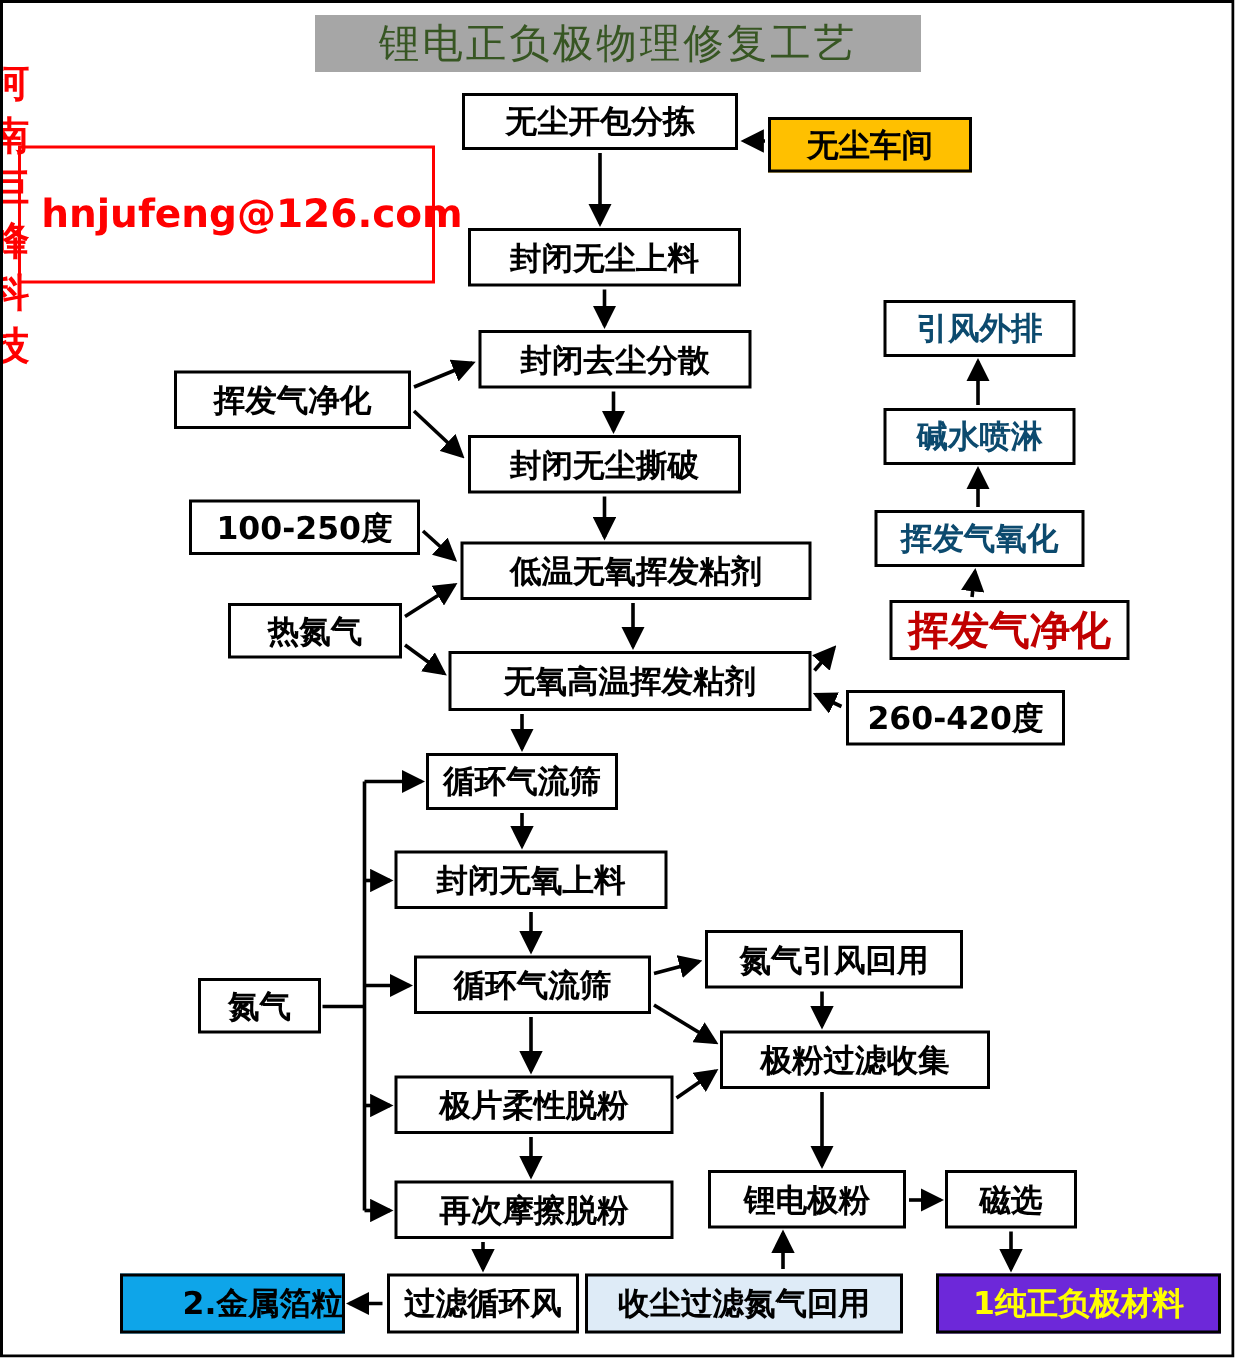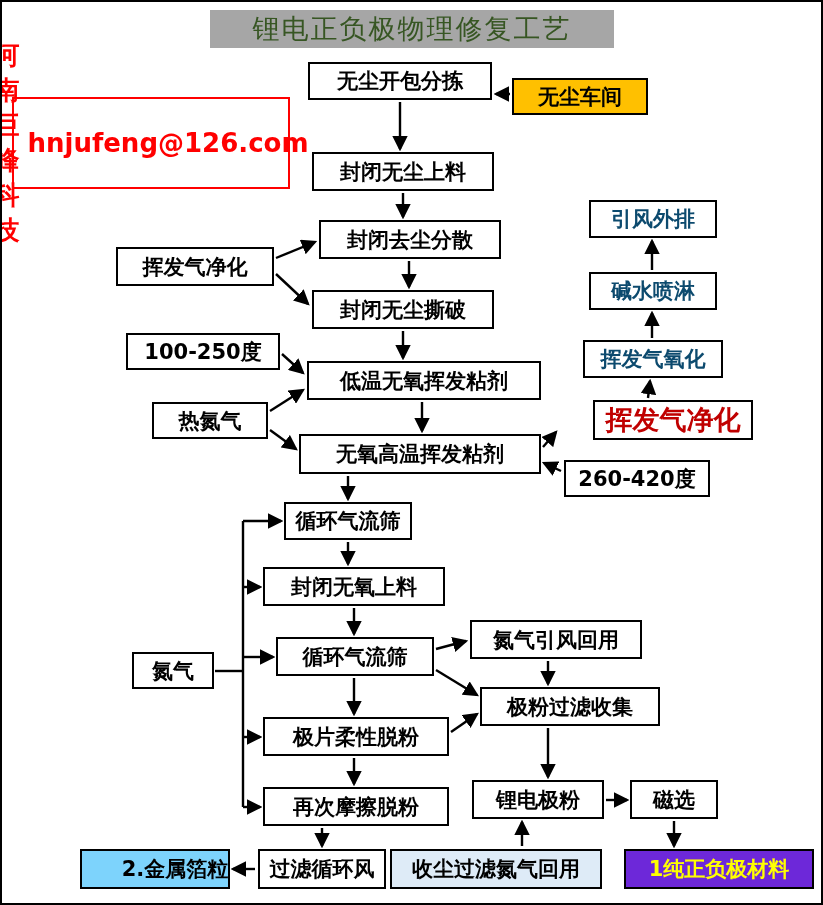--- a/index.html
+++ b/index.html
@@ -7,21 +7,21 @@
   .canvas { position:relative; width:823px; height:905px; background:#fff; border:2px solid #000; overflow:hidden; }
 
   .node {
     position:absolute; display:flex; align-items:center; justify-content:center;
     border:2.5px solid #000; background:#fff; color:#000;
     font-weight:bold; font-size:21px; white-space:nowrap; z-index:2;
   }
   .red      { color:#0c4a6e; }
   .darkred  { color:#c00000; font-size:27px;margin-left:34px; }
   .orange   { background:#ffc000; }
-  .salmon   { background:#7dd3fc;padding-left:40px; }
+  .salmon   { background:#0ea5e9;padding-left:40px; }
   .lightblue{ background:#deebf7; }
   .bluegray { background:#6d28d9; color:#ffff00;text-align:right; }
 
   .title {
     position:absolute; left:208px; top:8px; width:404px; height:38px;
     background:#a6a6a6; color:#375623; font-size:27px; font-weight:normal;
     display:flex; align-items:center; justify-content:center; letter-spacing:2px; z-index:2;
   }
   .company {
     position:absolute; left:10px; top:95px; width:278px; height:92px;

